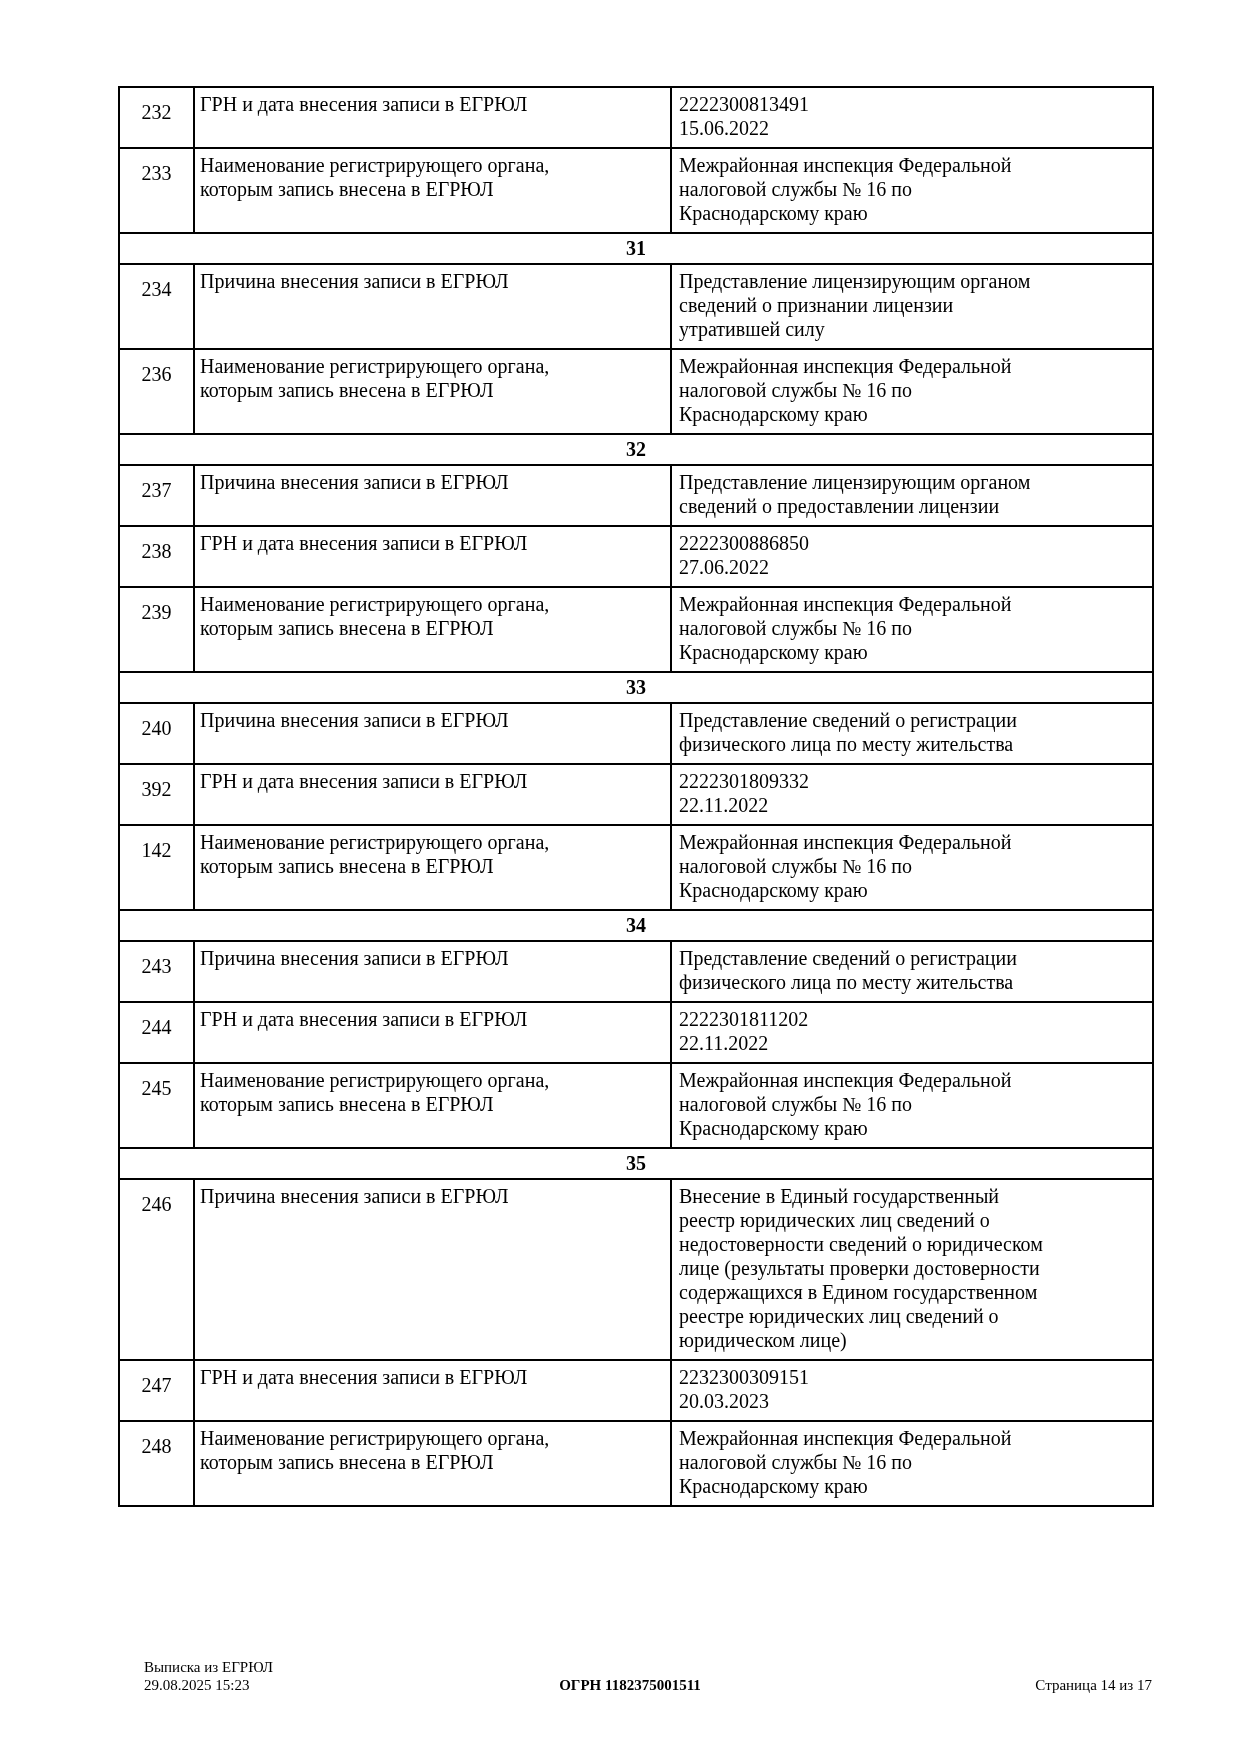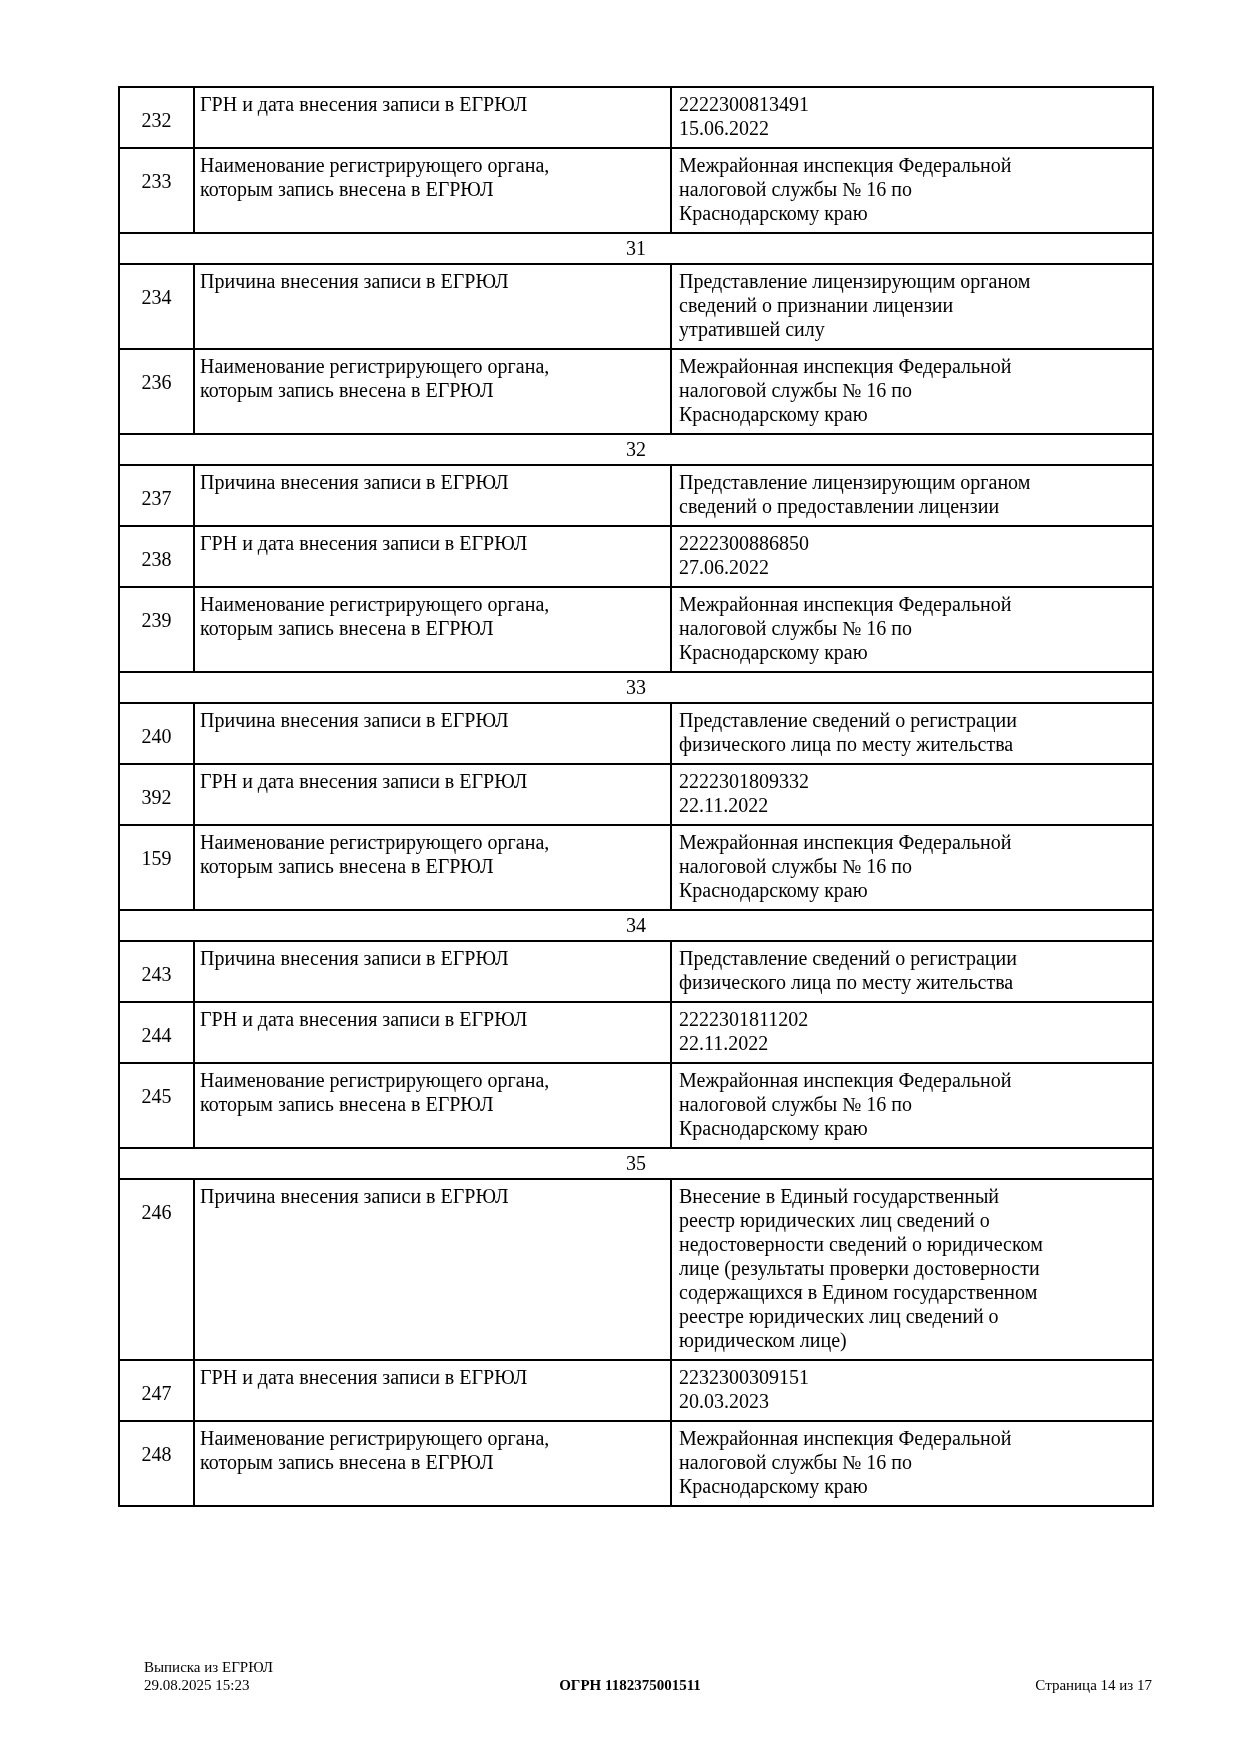--- a/index.html
+++ b/index.html
@@ -23,31 +23,31 @@
   table.records td {
     border: 2px solid #000000;
     vertical-align: top;
     font-size: 20px;
     line-height: 24px;
     white-space: pre-line;
     word-wrap: break-word;
   }
   td.cell-num {
     text-align: center;
-    padding: 20px 2px 7px 2px;
+    padding: 12px 2px 7px 2px;
   }
   td.cell-label {
     padding: 4px 8px 7px 5px;
   }
   td.cell-value {
     padding: 4px 4px 7px 7px;
   }
   td.cell-section {
     text-align: center;
-    font-weight: normal;
+    font-weight: bold;
     padding: 2px 0 3px 0;
   }
 
   .footer {
     position: absolute;
     left: 108px;
     top: 1658px;
     width: 1044px;
     font-size: 15px;
     line-height: 18px;
@@ -147,21 +147,21 @@
           <td class="cell-value">Представление сведений о регистрации
 физического лица по месту жительства</td>
         </tr>
         <tr>
           <td class="cell-num">392</td>
           <td class="cell-label">ГРН и дата внесения записи в ЕГРЮЛ</td>
           <td class="cell-value">2222301809332
 22.11.2022</td>
         </tr>
         <tr>
-          <td class="cell-num">159</td>
+          <td class="cell-num">142</td>
           <td class="cell-label">Наименование регистрирующего органа,
 которым запись внесена в ЕГРЮЛ</td>
           <td class="cell-value">Межрайонная инспекция Федеральной
 налоговой службы № 16 по
 Краснодарскому краю</td>
         </tr>
         <tr>
           <td colspan="3" class="cell-section">34</td>
         </tr>
         <tr>

